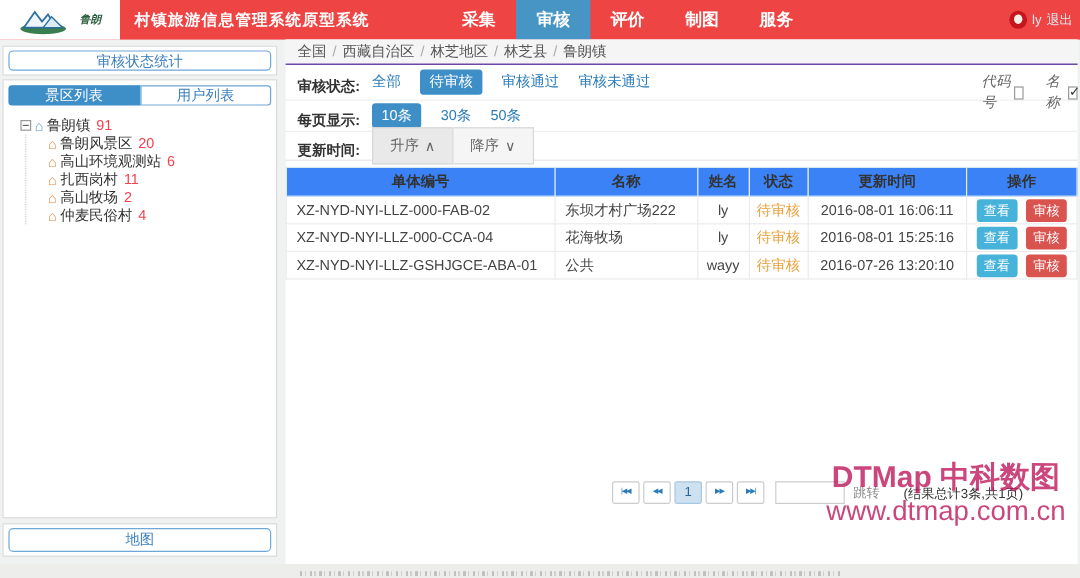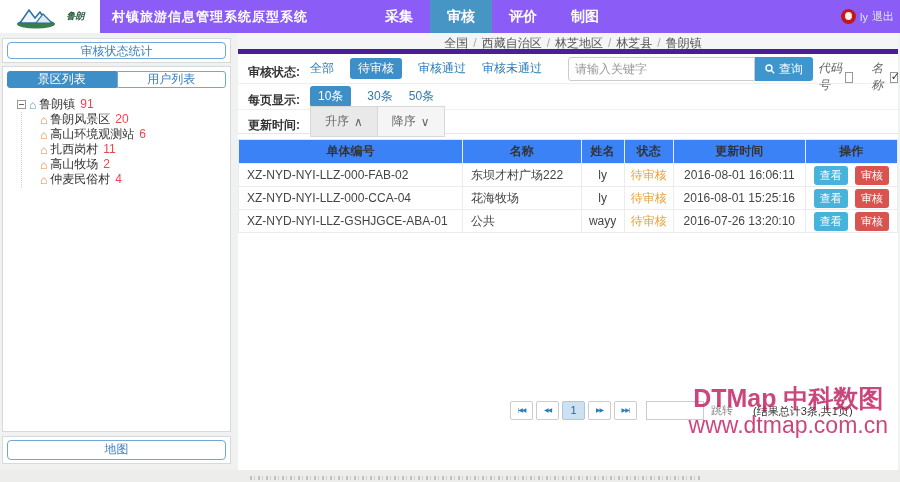--- a/index.html
+++ b/index.html
@@ -1,20 +1,20 @@
 <!DOCTYPE html>
 <html><head>
 <meta charset="utf-8">
 <style>
   * { margin:0; padding:0; box-sizing:border-box; }
   html,body { width:900px; height:482px; overflow:hidden; background:#f0f1f1;
               font-family:"Liberation Sans","DejaVu Sans",sans-serif; font-size:12px; color:#333; }
 
   
-  .header { position:absolute; left:0; top:0; width:900px; height:33px; background:#8b5cf6; }
+  .header { position:absolute; left:0; top:0; width:900px; height:33px; background:#ef4444; }
   .logo-box { position:absolute; left:0; top:0; width:100px; height:33px; background:#fff;
               display:flex; align-items:center; justify-content:center; gap:3px; }
   .logo-box svg { display:block; }
   .logo-script { font-family:"DejaVu Serif","Liberation Serif",serif; font-style:italic;
                  font-size:9px; color:#2c5e3f; font-weight:bold; }
   .app-title { position:absolute; left:112px; top:0; height:23px; line-height:33px;
                color:#fff; font-size:13px; font-weight:bold; letter-spacing:1px; }
   .nav { position:absolute; left:368px; top:0; height:33px; display:flex; }
   .nav-item { height:33px; line-height:33px; padding:0 17px; color:#fff; font-size:14px;
               font-weight:bold; cursor:pointer; }
@@ -45,22 +45,22 @@
                display:inline-block; }
   .minus-box::after { content:""; position:absolute; left:1px; right:1px; top:3px; height:1px; background:#666; }
   .house { font-size:12px; line-height:12px; font-weight:bold; }
   .house.blue { color:#4a9ac9; }
   .house.orange { color:#e8883a; }
   .tree-count { color:#f4414f; margin-left:2px; }
   .box-map { top:436px; height:28px; padding:3px 4px; }
 
   
   .main { position:absolute; left:238px; top:33px; width:660px; height:437px; background:#fff; }
-  .breadcrumb { height:21px; line-height:21px; background:#f5f5f5; border-bottom:5px solid #4c1d95;
-                padding-left:10px; color:#555;text-align:center; }
+  .breadcrumb { height:21px; line-height:21px; background:#f5f5f5; border-bottom:1px solid #4c1d95;
+                padding-left:10px; color:#555; }
   .crumb { cursor:pointer; }
   .crumb-sep { color:#aaa; margin:0 5px; }
 
   .filter-row { position:relative; height:30px; display:flex; align-items:center; padding-left:10px;
                 border-bottom:1px solid #efefef; }
   .flabel { font-weight:bold; color:#333; margin-right:10px;margin-top:8px; }
   .link { color:#2a7cb8; margin-right:16px; cursor:pointer; text-decoration:none; }
   .chip { background:#3e8ec7; color:#fff; padding:2px 8px; border-radius:3px; margin-right:16px; cursor:pointer; }
 
   .search-group { position:absolute; left:330px; top:3px; display:flex; height:24px; }
@@ -130,20 +130,21 @@
       <path d="M20 18 L27 9 L36 18 Z" fill="#dceaf4" stroke="#2d6f9e" stroke-width="1.2"></path>
     </svg>
     <span class="logo-script">鲁朗</span>
   </div>
   <div class="app-title">村镇旅游信息管理系统原型系统</div>
   <div class="nav">
     <div class="nav-item">采集</div>
     <div class="nav-item active">审核</div>
     <div class="nav-item">评价</div>
     <div class="nav-item">制图</div>
+    <div class="nav-item">服务</div>
   </div>
   <div class="user-area">
     <span class="avatar"></span>
     <span class="user-name">ly</span>
     <span class="logout-link">退出</span>
   </div>
 </div>
 
 <div class="side-box box-stats">
   <div class="btn-outline">审核状态统计</div>
@@ -201,30 +202,20 @@
     <span class="crumb">全国</span><span class="crumb-sep">/</span><span class="crumb">西藏自治区</span><span class="crumb-sep">/</span><span class="crumb">林芝地区</span><span class="crumb-sep">/</span><span class="crumb">林芝县</span><span class="crumb-sep">/</span><span class="crumb">鲁朗镇</span>
   </div>
 
   <div class="filter-row">
     <span class="flabel">审核状态:</span>
     <span class="link">全部</span>
     <span class="chip">待审核</span>
     <span class="link">审核通过</span>
     <span class="link">审核未通过</span>
 
-    <span class="search-group">
-      <input class="search-input" placeholder="请输入关键字" style="">
-      <button class="search-btn">
-        <svg width="10" height="10" viewBox="0 0 10 10">
-          <circle cx="4" cy="4" r="3" fill="none" stroke="#fff" stroke-width="1.4"></circle>
-          <line x1="6.2" y1="6.2" x2="9.2" y2="9.2" stroke="#fff" stroke-width="1.4"></line>
-        </svg>
-        <span>查询</span>
-      </button>
-    </span>
 
     <span class="cb-group">
       <span class="cb-item">
         <span>代码号</span>
         <span class="cbox"></span>
       </span>
       <span class="cb-item">
         <span>名称</span>
         <span class="cbox checked"></span>
       </span>

